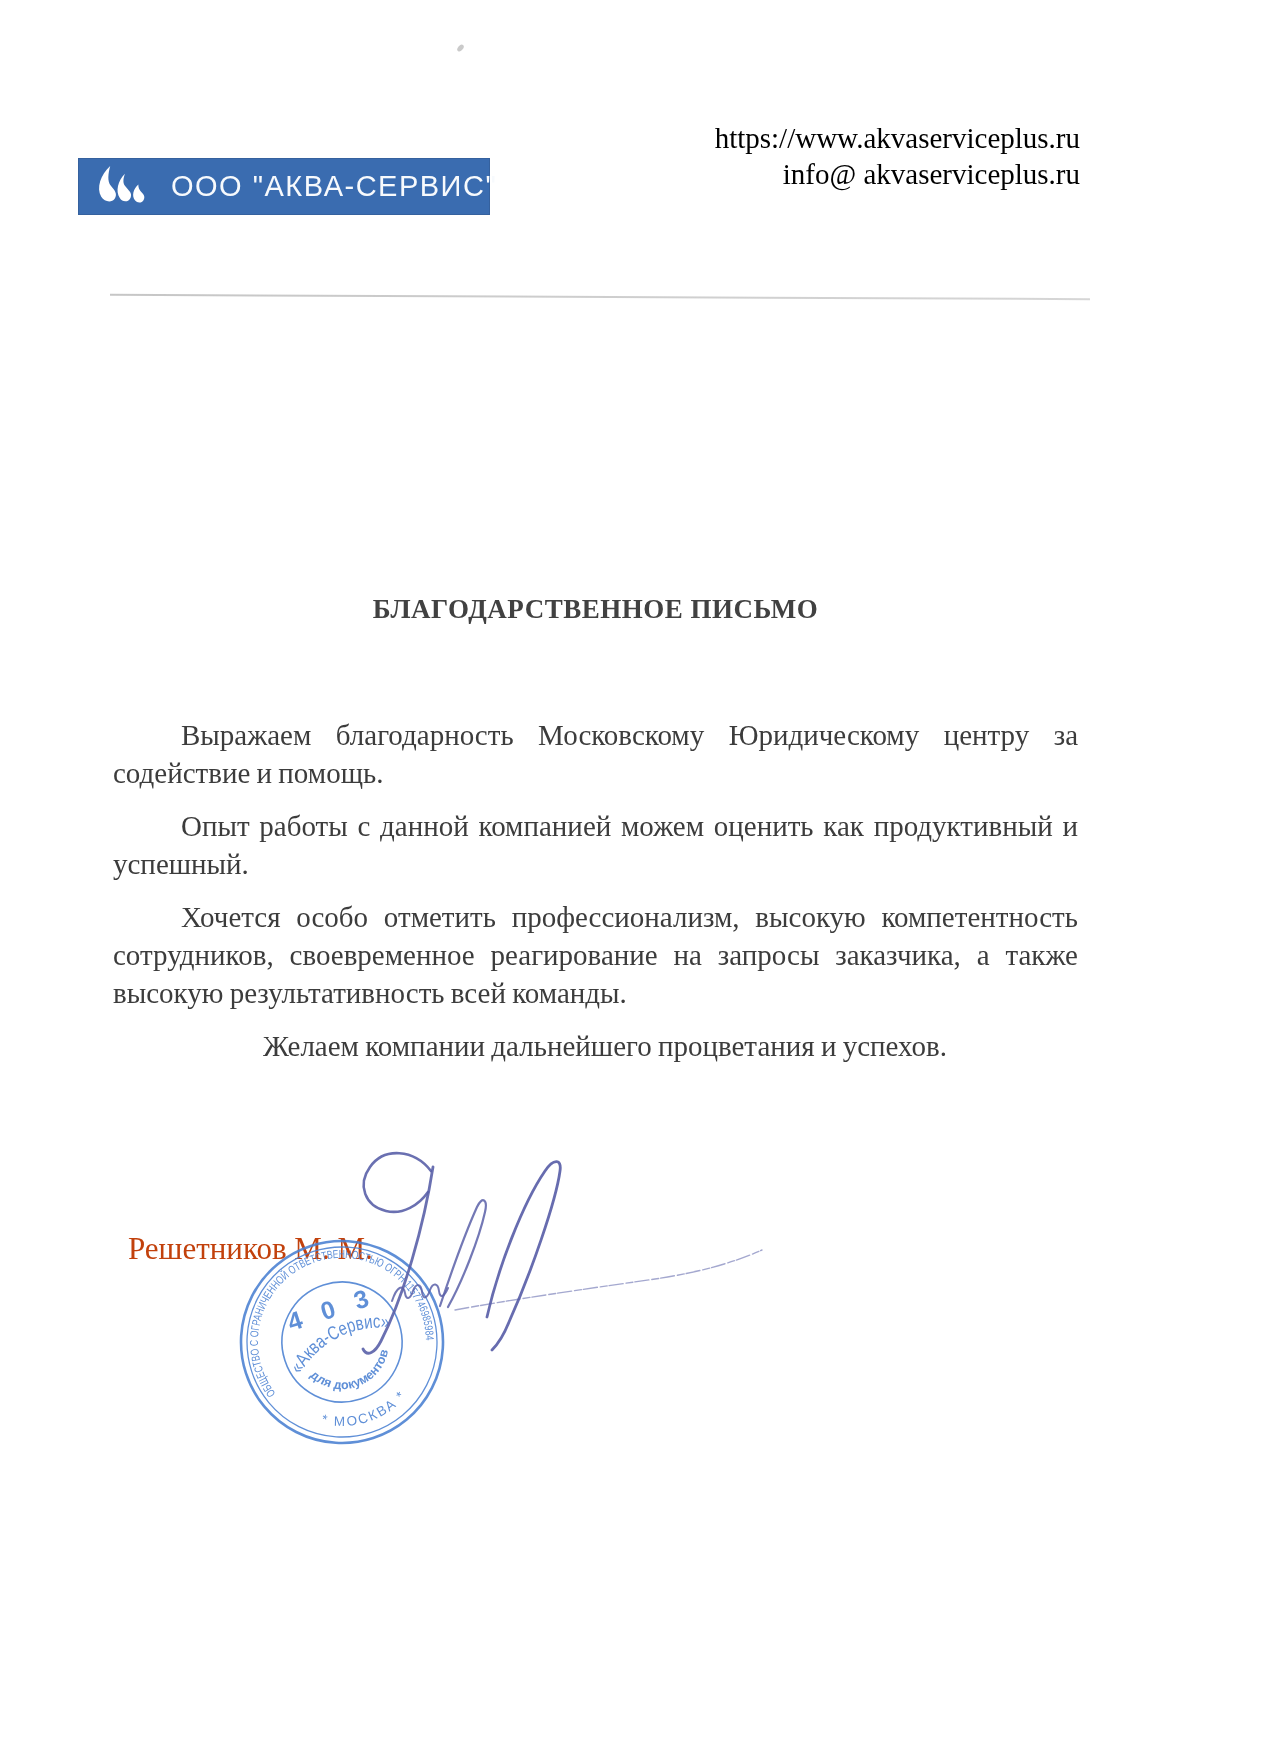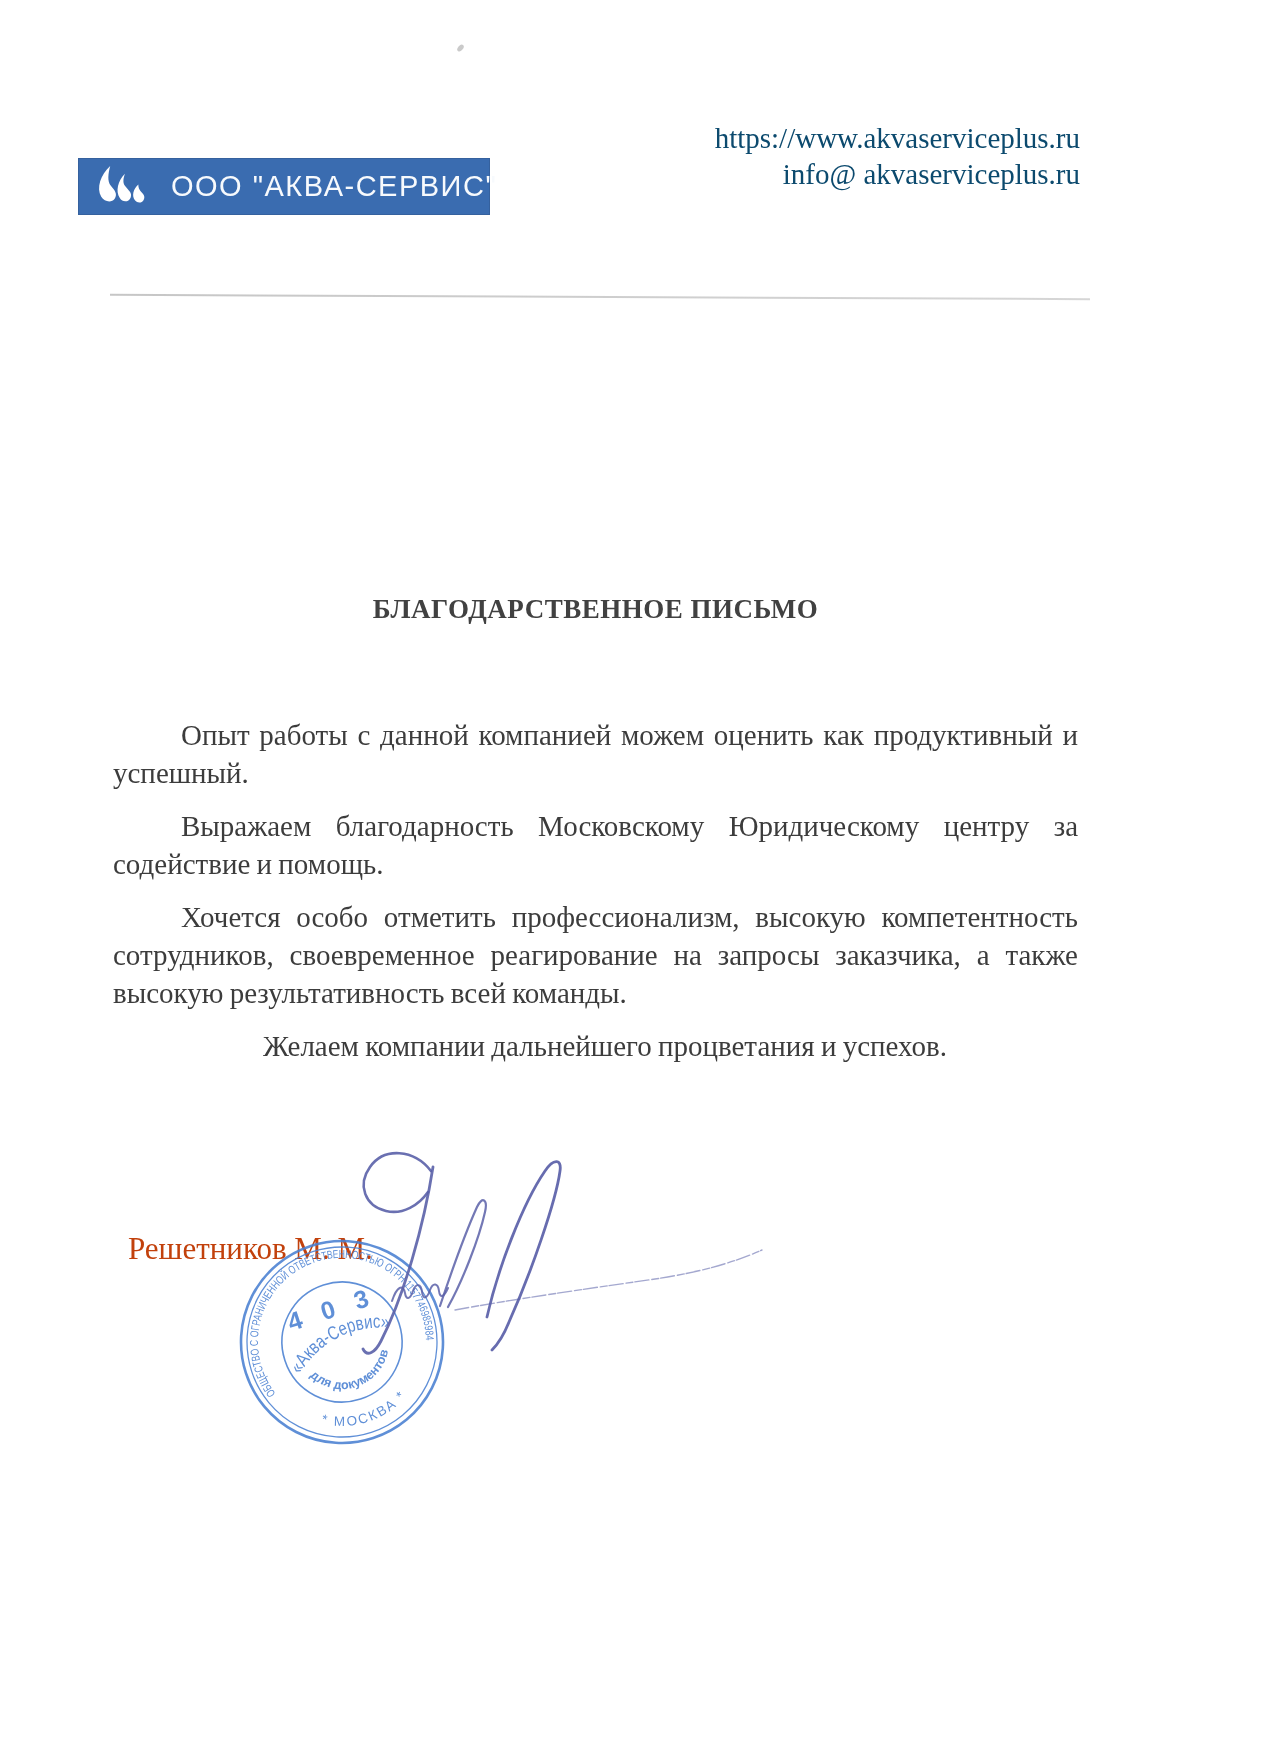--- a/index.html
+++ b/index.html
@@ -19,21 +19,21 @@
     box-shadow:0 0 0 1px #35619e inset;
   }
   .logo-icon { margin-left:13px; flex:0 0 auto; }
   .logo-text {
     color:#f7fafd; font-family:"Liberation Sans", sans-serif;
     font-size:29px; letter-spacing:1.5px; margin-left:16px; white-space:nowrap;
   }
   
   .contact {
     position:absolute; right:195px; top:120px; text-align:right;
-    font-size:29px; line-height:36px; color:#0c4a6e; white-space:nowrap;
+    font-size:29px; line-height:36px; color:#000000; white-space:nowrap;
   }
   .contact .line { display:block; }
   
   .divider {
     position:absolute; left:110px; top:296px; width:980px; height:2px;
     background:linear-gradient(to right,#c6c6c6,#d6d6d6); transform:rotate(0.25deg);
   }
   
   .title {
     position:absolute; left:113px; top:594px; width:965px; margin:0;
@@ -78,22 +78,22 @@
   <div class="contact">
     <span class="line">https://www.akvaserviceplus.ru</span>
     <span class="line">info@ akvaserviceplus.ru</span>
   </div>
 
   <div class="divider"></div>
 
   <h1 class="title">БЛАГОДАРСТВЕННОЕ ПИСЬМО</h1>
 
   <div class="body-text">
+    <p>Выражаем благодарность Московскому Юридическому центру за содействие и помощь.</p>
     <p>Опыт работы с данной компанией можем оценить как продуктивный и успешный.</p>
-    <p>Выражаем благодарность Московскому Юридическому центру за содействие и помощь.</p>
     <p>Хочется особо отметить профессионализм, высокую компетентность сотрудников, своевременное реагирование на запросы заказчика, а также высокую результативность всей команды.</p>
     <p class="wish">Желаем компании дальнейшего процветания и успехов.</p>
   </div>
 
   <p class="signer">Решетников М. М.</p>
 
   <svg class="ink-overlay" viewBox="0 0 1275 1753" width="1275" height="1753">
 
     <g transform="translate(342,1342) rotate(-18)" opacity="0.88">
       <circle cx="0" cy="0" r="101" fill="none" stroke="#4a80d2" stroke-width="2.6"></circle>

